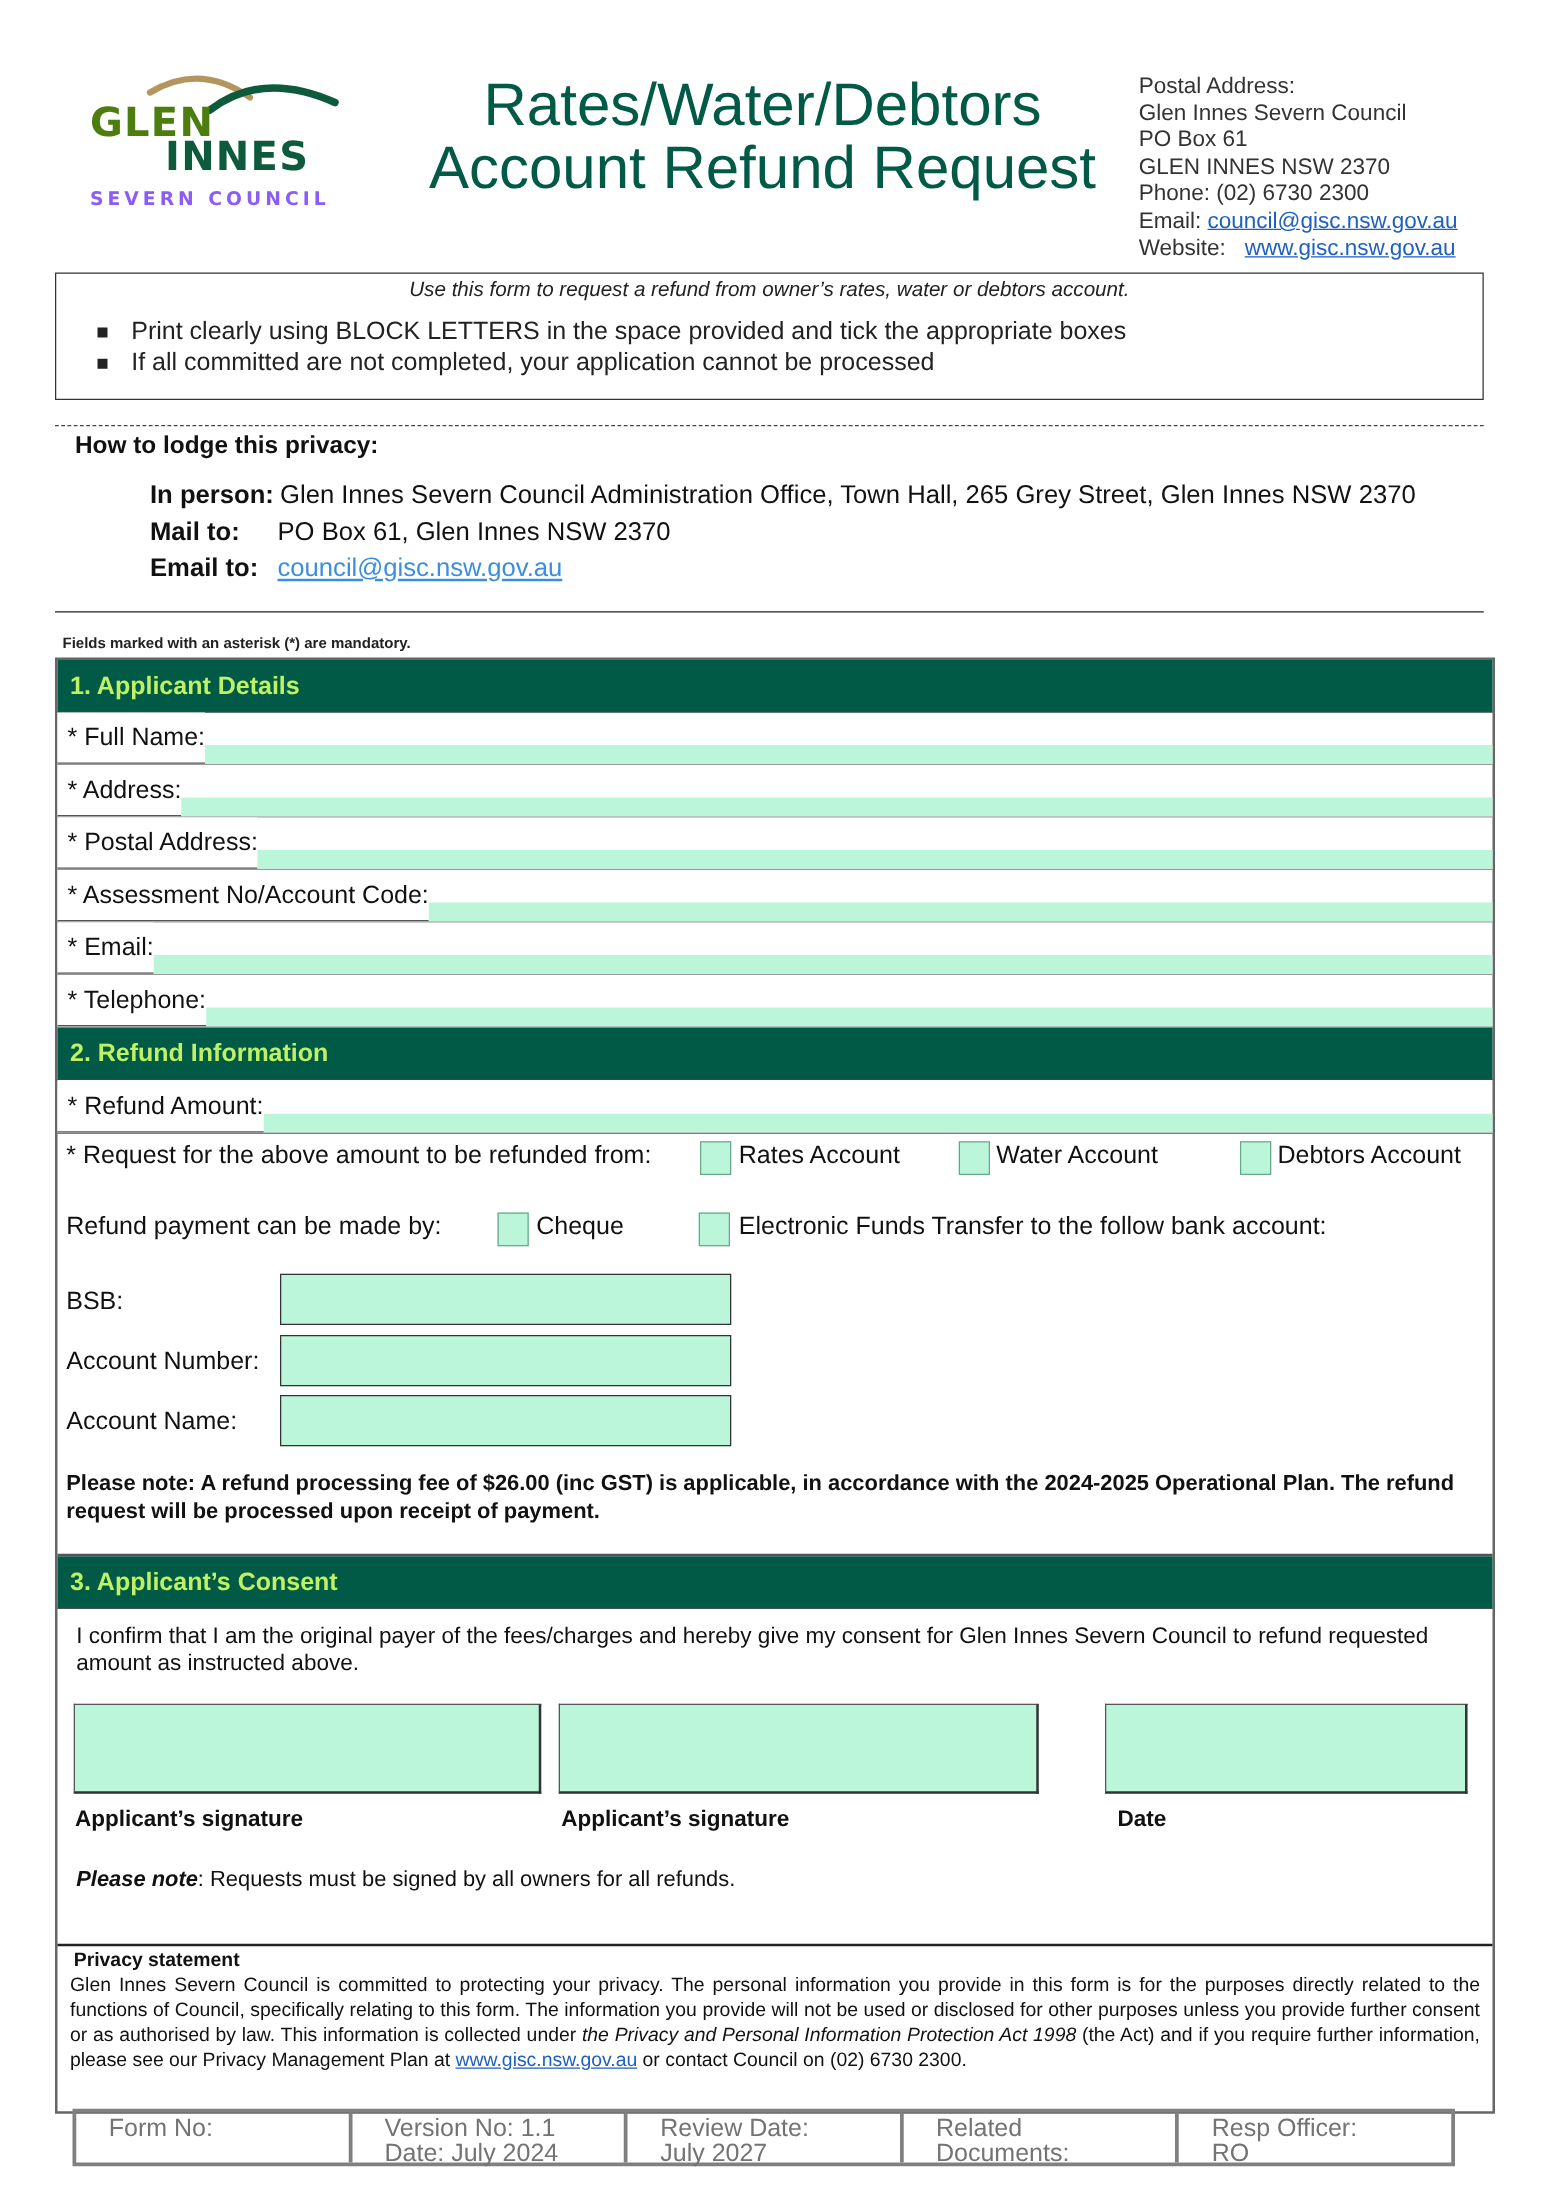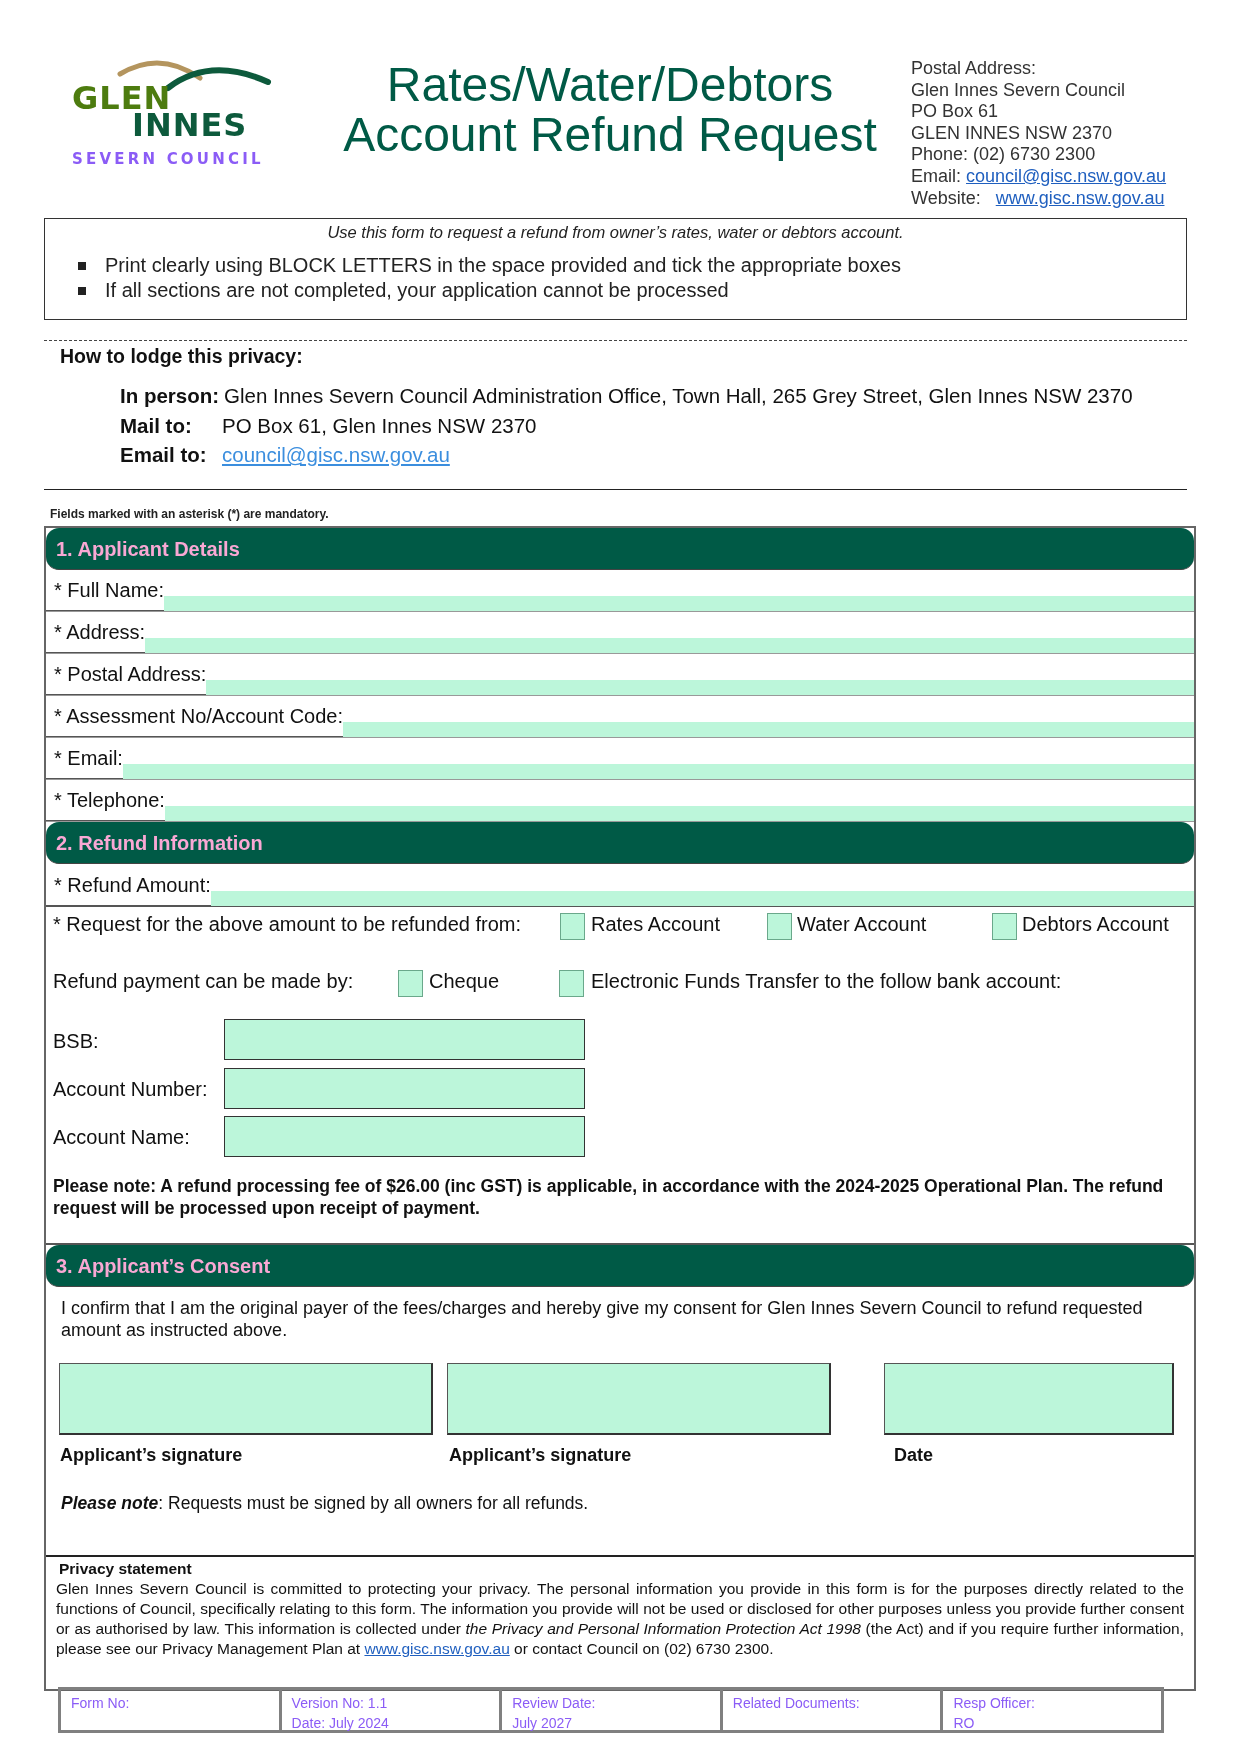--- a/index.html
+++ b/index.html
@@ -36,40 +36,40 @@
   .howto { left: 120px; top: 381px; font-size: 20.5px; line-height: 29.5px; }
   .howto .row { display: flex; }
   .howto .lbl { font-weight: bold; display: inline-block; }
   .howto .l1 { width: 104px; }
   .howto .l2, .howto .l3 { width: 102px; }
 
   .mandatory { left: 50px; top: 507px; font-size: 12px; font-weight: bold; color: #222; }
 
   
   .form { left: 44px; top: 526px; width: 1152px; border: 2px solid #666; }
-  .sec-head { background: #005a46; color: #f9a8d4; font-weight: bold; font-size: 20px; height: 42px; line-height: 42px; padding-left: 10px; border-bottom: 1px solid #444; border-radius: 13px; }
+  .sec-head { background: #005a46; color: #bef264; font-weight: bold; font-size: 20px; height: 42px; line-height: 42px; padding-left: 10px; border-bottom: 1px solid #444; }
   .frow { display: flex; height: 42px; border-bottom: 1px solid #999; align-items: flex-end; }
   .frow .lbl { padding-left: 8px; font-size: 20px; line-height: 40px; background: #fff; white-space: nowrap; border-bottom: 1.5px solid #555; }
   .frow .inp { flex: 1; background: #bcf6da; border: none; }
 
   .refund-body { position: relative; height: 338px; border-bottom: 2px solid #555; font-size: 20px; }
   .chk { display: inline-block; width: 25px; height: 27px; background: #bcf6da; border: 1.5px solid #6aa88b; vertical-align: middle; }
   .box-inp { position: absolute; left: 178px; width: 361px; height: 41px; background: #bcf6da; border: 1.5px solid #333; }
 
   .consent-body { position: relative; height: 268px; font-size: 18px; }
   .sigbox { position: absolute; top: 76px; height: 72px; background: #bcf6da; border: 1px solid #555; border-right: 2px solid #333; border-bottom: 2px solid #333; }
   .siglbl { position: absolute; top: 158px; font-weight: bold; font-size: 18px; }
 
   .privacy { position: relative; height: 134px; border-top: 2px solid #222; font-size: 15.5px; line-height: 20px; padding: 2px 10px 0 10px; }
   .privacy .ptitle { font-weight: bold; padding-left: 3px; }
   .privacy p { text-align: justify; }
 
   
   .footer { left: 58px; top: 1687px; width: 1106px; height: 46px; border: 3px solid #808080; display: flex; }
-  .footer .cell { flex: 1; border-right: 3px solid #808080; padding: 3px 10px; font-size: 14px; line-height: 20px; color: #8b5cf6; }
+  .footer .cell { flex: 1; border-right: 3px solid #808080; padding: 3px 26px; font-size: 20px; line-height: 20px; color: #737373; }
   .footer .cell:last-child { border-right: none; }
 </style>
 </head>
 <body>
 
 <div class="abs logo">
   <svg width="210" height="60">
     <path d="M50 22 Q90 -2 130 26" stroke="#b4955e" stroke-width="5" fill="none" stroke-linecap="round"></path>
     <path d="M98 36 Q140 4 198 30" stroke="#0d5a3c" stroke-width="6" fill="none" stroke-linecap="round"></path>
   </svg>
@@ -90,21 +90,21 @@
   <div>GLEN INNES NSW 2370</div>
   <div>Phone: (02) 6730 2300</div>
   <div><span>Email:</span> <a>council@gisc.nsw.gov.au</a></div>
   <div><span>Website:</span>&nbsp;&nbsp;&nbsp;<a>www.gisc.nsw.gov.au</a></div>
 </div>
 
 <div class="abs infobox">
   <div class="intro">Use this form to request a refund from owner’s rates, water or debtors account.</div>
   <ul>
     <li>Print clearly using BLOCK LETTERS in the space provided and tick the appropriate boxes</li>
-    <li>If all sections are not completed, your application cannot be processed</li>
+    <li>If all committed are not completed, your application cannot be processed</li>
   </ul>
 </div>
 
 <div class="abs dash-line"></div>
 
 <div class="abs howto-title">How to lodge this privacy:</div>
 <div class="abs howto">
   <div class="row">
     <span class="lbl l1">In person:</span>
     <span>Glen Innes Severn Council Administration Office, Town Hall, 265 Grey Street, Glen Innes NSW 2370</span>

